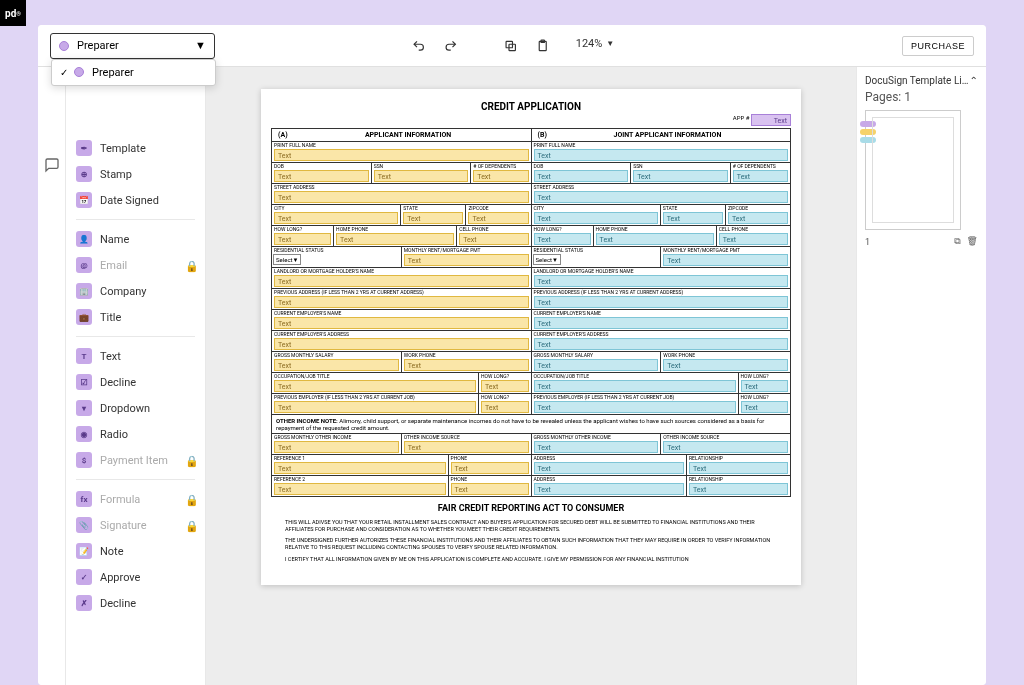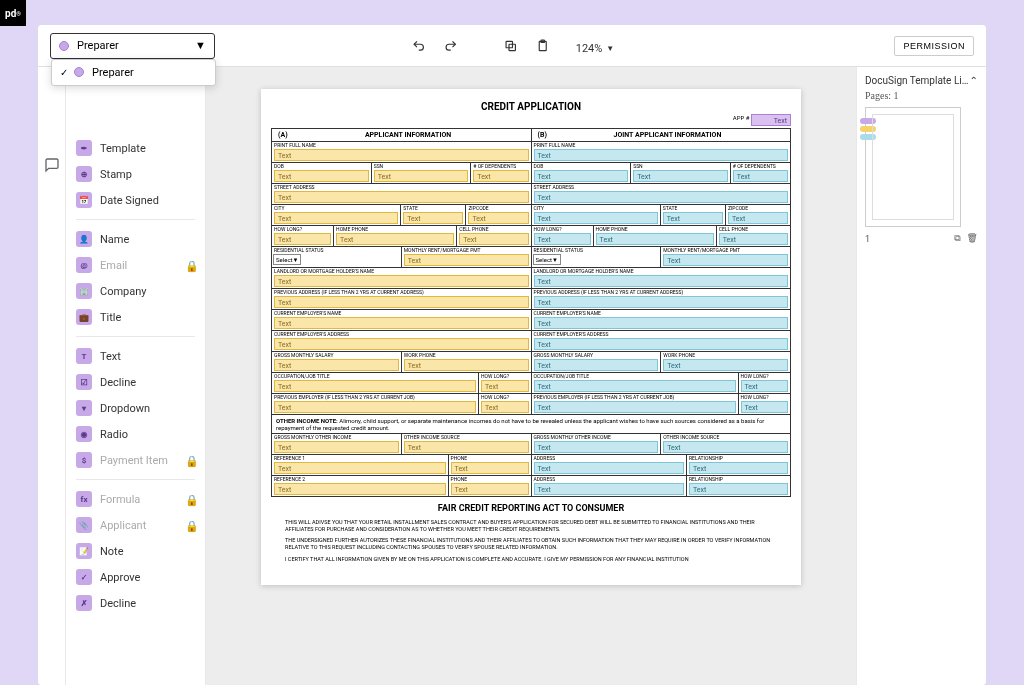--- a/index.html
+++ b/index.html
@@ -10,21 +10,21 @@
   .role-select { width: 165px; height: 26px; border: 1px solid #333; border-radius: 3px; display: flex; align-items: center; padding: 0 8px; font-size: 11px; cursor: pointer; position: relative; background: #fff; }
   .role-select .dot { width: 10px; height: 10px; border-radius: 50%; margin-right: 8px; }
   .role-select .caret { margin-left: auto; }
   .role-dropdown { position: absolute; top: 100%; left: 0; width: 165px; background: #fff; border: 1px solid #ccc; border-radius: 3px; box-shadow: 0 2px 8px rgba(0,0,0,0.15); z-index: 50; margin-top: 1px; }
   .role-option { display: flex; align-items: center; padding: 6px 8px; font-size: 11px; cursor: pointer; }
   .role-option .check { width: 14px; font-size: 10px; }
   .role-option .dot { width: 10px; height: 10px; border-radius: 50%; margin-right: 8px; }
   .dot-preparer { background: #c7a9e8; border: 1px solid #a880d8; }
   .dot-app1 { background: #f5d26b; border: 1px solid #e0b840; }
   .dot-app2 { background: #a9dce8; border: 1px solid #7ec5d6; }
-  .toolbar-center { position: absolute; left: 50%; transform: translateX(-50%); display: flex; align-items: flex-end; gap: 14px; }
+  .toolbar-center { position: absolute; left: 50%; transform: translateX(-50%); display: flex; align-items: flex-start; gap: 14px; }
   .icon-btn { width: 18px; height: 18px; display: flex; align-items: center; justify-content: center; cursor: pointer; color: #333; }
   .icon-btn svg { width: 14px; height: 14px; }
   .zoom { font-size: 11px; color: #333; display: flex; align-items: center; gap: 4px; margin-left: 10px; }
   .shortcuts-btn { margin-left: auto; border: 1px solid #ccc; padding: 4px 8px; font-size: 9px; letter-spacing: 0.5px; border-radius: 2px; cursor: pointer; background: #fff; }
   .workspace { flex: 1; display: flex; overflow: hidden; }
   .left-rail { width: 28px; background: #fff; border-right: 1px solid #e8e8e8; display: flex; flex-direction: column; align-items: center; padding-top: 90px; }
   .rail-icon { width: 16px; height: 16px; margin-bottom: 12px; cursor: pointer; color: #666; }
   .fields-panel { width: 140px; background: #fff; border-right: 1px solid #e8e8e8; padding: 68px 0 8px 0; font-size: 11px; overflow-y: auto; }
   .field-item { display: flex; align-items: center; padding: 5px 10px; cursor: pointer; color: #333; }
   .field-item.disabled { color: #aaa; cursor: default; }
@@ -49,21 +49,21 @@
   .cell-body .form-field { width: calc(100% - 2px); margin: 0 1px; }
   .multi-cell { display: flex; }
   .multi-cell > div { flex: 1; border-right: 1px solid #333; }
   .multi-cell > div:last-child { border-right: none; }
   .select-field { background: #fff; border: 1px solid #888; font-size: 6px; padding: 0 2px; height: 11px; display: inline-flex; align-items: center; }
   .note-row td { font-size: 6px; padding: 2px 4px; }
   .fcra-title { text-align: center; font-weight: bold; font-size: 9px; padding: 6px 0 4px 0; }
   .fine-print { font-size: 5.5px; padding: 2px 14px; line-height: 1.3; }
   .right-panel { width: 130px; background: #fff; border-left: 1px solid #e8e8e8; padding: 8px; font-size: 10px; }
   .rp-title { display: flex; align-items: center; justify-content: space-between; font-size: 10px; color: #333; margin-bottom: 4px; }
-  .rp-pages { font-size: 10px; color: #555; margin-bottom: 6px; font-family: Liberation Serif, serif; }
+  .rp-pages { font-size: 12px; color: #555; margin-bottom: 6px; }
   .thumb { width: 96px; height: 120px; border: 1px solid #ccc; background: #fff; position: relative; margin-bottom: 4px; }
   .thumb-inner { position: absolute; inset: 6px; border: 0.5px solid #ddd; }
   .thumb-tag { position: absolute; left: -6px; width: 16px; height: 6px; border-radius: 3px; }
   .thumb-footer { display: flex; align-items: center; justify-content: space-between; font-size: 9px; color: #555; padding: 2px 0; }
   .thumb-footer .actions { display: flex; gap: 6px; }
   svg { stroke: currentColor; fill: none; stroke-width: 2; }
 </style>
 </head>
 <body>
 
@@ -113,21 +113,21 @@
             <rect x="6" y="4" width="12" height="16" rx="1"></rect>
             <rect x="9" y="2" width="6" height="4" rx="1"></rect>
           </svg>
         </div>
       <div class="zoom">
         <span>124%</span>
         <span style="font-size:8px">▼</span>
       </div>
     </div>
 
-    <button class="shortcuts-btn">PERMISSION</button>
+    <button class="shortcuts-btn">PURCHASE</button>
   </div>
 
   <div class="workspace">
 
     <div class="left-rail">
       <div class="rail-icon"><svg viewBox="0 0 24 24">
             <path d="M21 15a2 2 0 0 1-2 2H7l-4 4V5a2 2 0 0 1 2-2h14a2 2 0 0 1 2 2z"></path>
           </svg></div>
     </div>
 
@@ -185,21 +185,21 @@
           <span class="lock">🔒</span>
         </div>
       <div class="field-sep"></div>
       <div class="field-item disabled">
           <span class="fi-icon purple">fx</span>
           <span>Formula</span>
           <span class="lock">🔒</span>
         </div>
       <div class="field-item disabled">
           <span class="fi-icon purple">📎</span>
-          <span>Applicant</span>
+          <span>Signature</span>
           <span class="lock">🔒</span>
         </div>
       <div class="field-item">
           <span class="fi-icon purple">📝</span>
           <span>Note</span>
         </div>
       <div class="field-item">
           <span class="fi-icon purple">✓</span>
           <span>Approve</span>
         </div>

